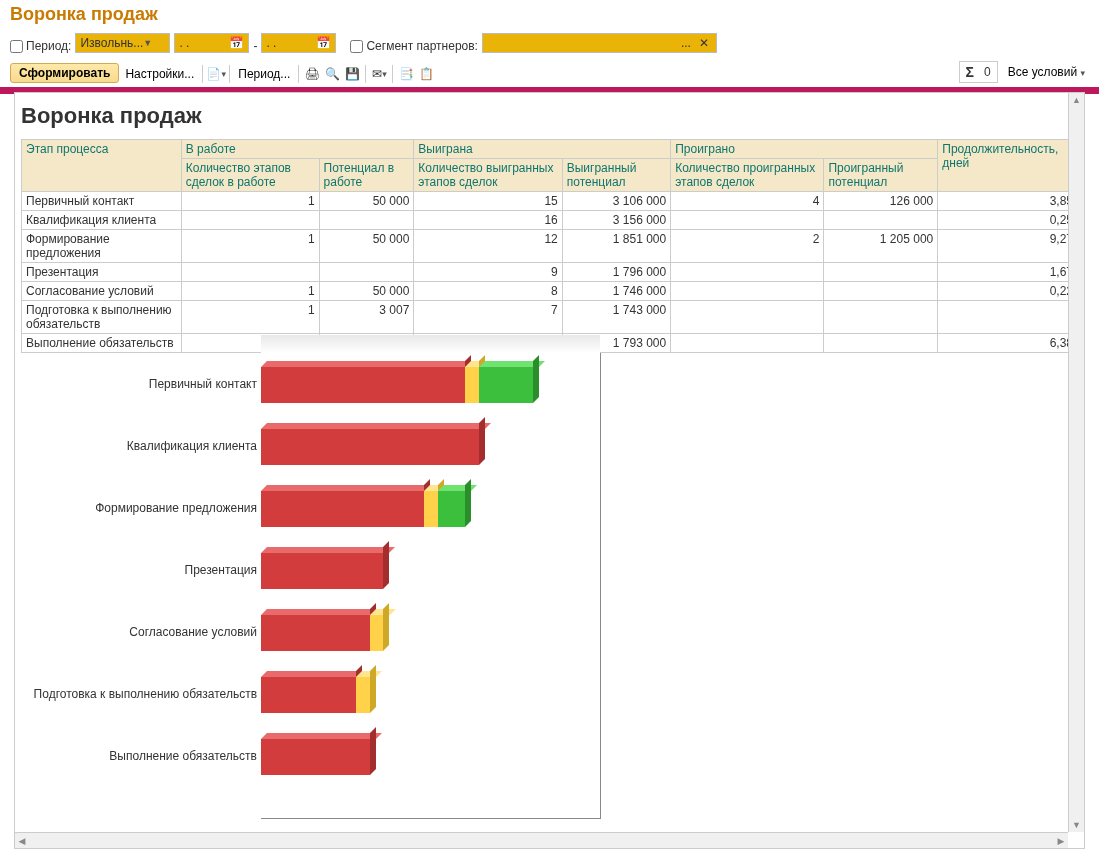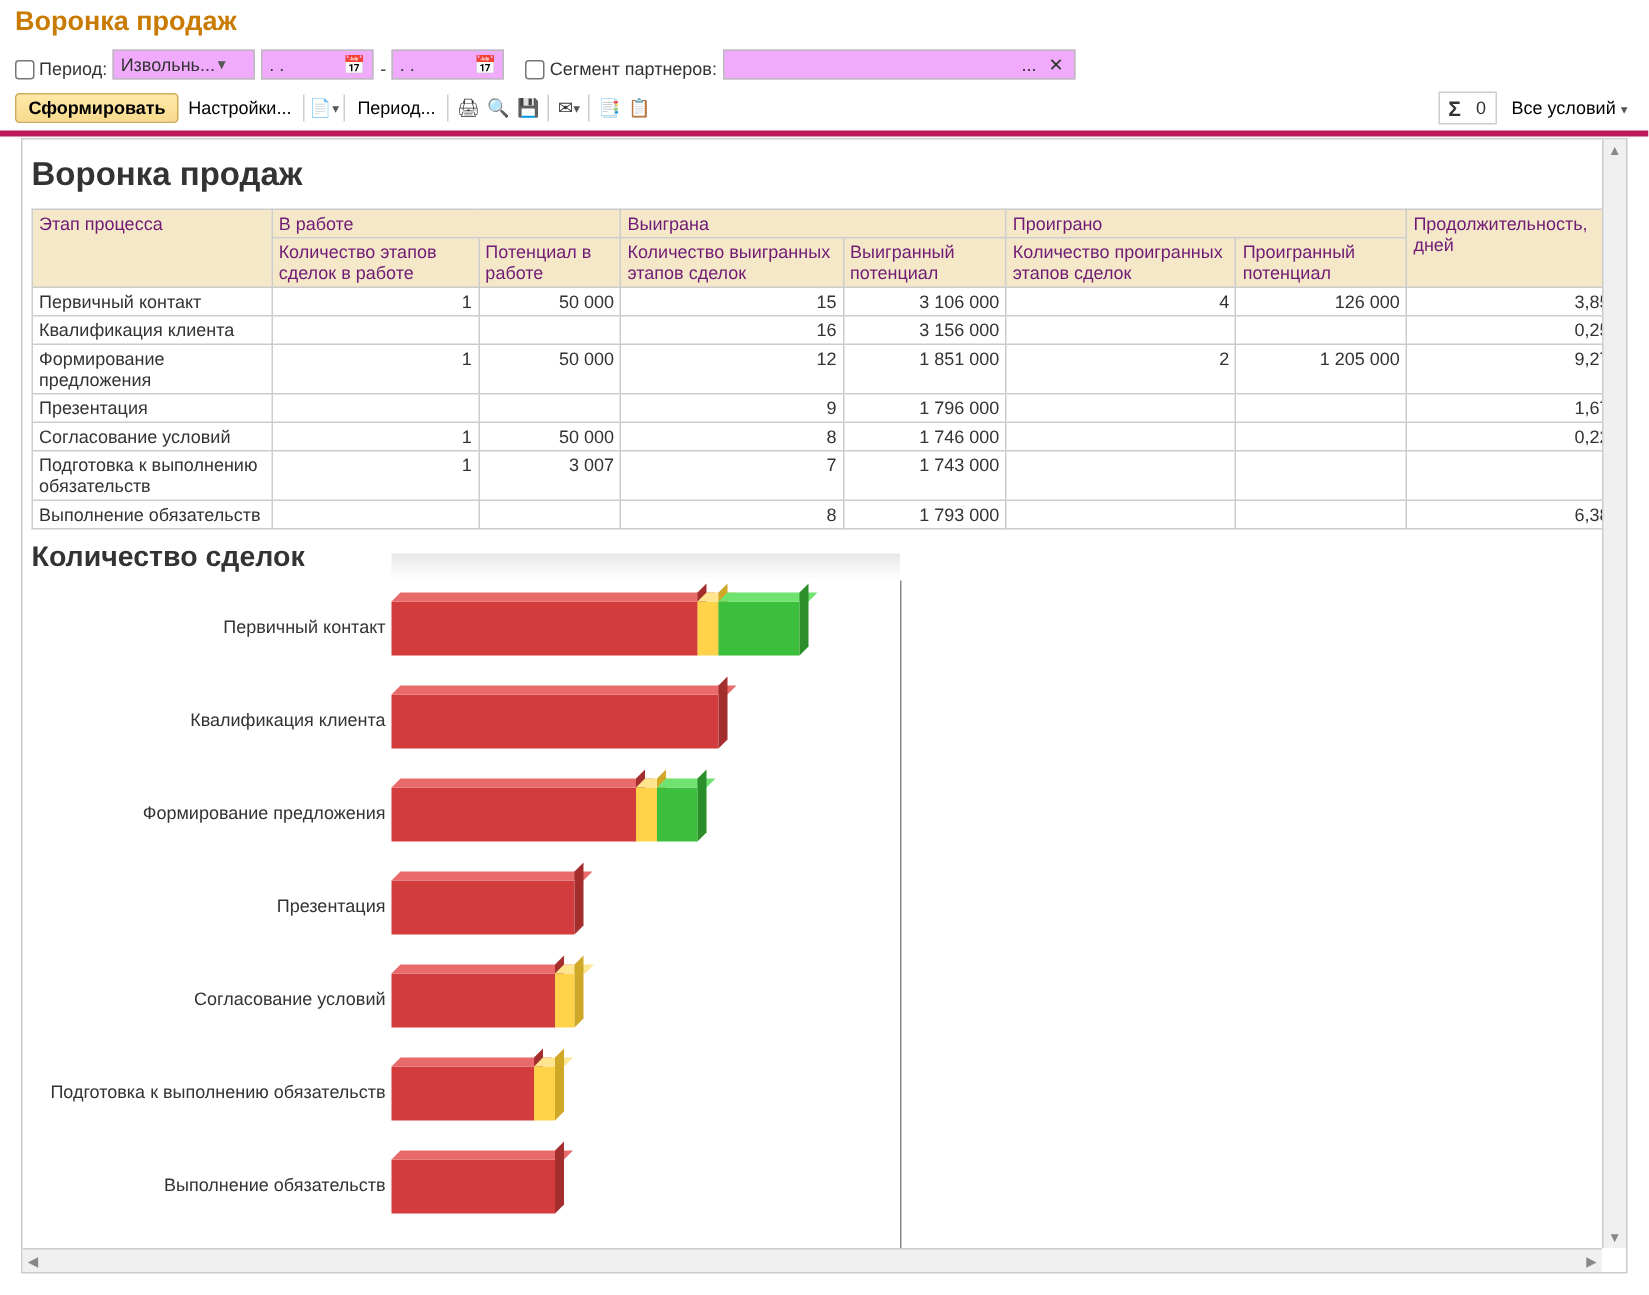--- a/index.html
+++ b/index.html
@@ -2,38 +2,38 @@
 <html><head>
 <meta charset="utf-8">
 <style>
   * { box-sizing: border-box; margin: 0; padding: 0; }
   body { font-family: Arial, sans-serif; font-size: 12px; background: #fff; color: #333; }
   .page { width: 1099px; height: 863px; position: relative; }
   .page-title { font-size: 18px; font-weight: bold; color: #c97a00; padding: 4px 10px; }
   .filter-bar { display: flex; align-items: flex-end; gap: 4px; padding: 4px 10px; }
   .filter-bar label { display: flex; align-items: center; gap: 3px; }
   .filter-bar input[type=checkbox] { margin: 0; }
-  .select-box, .date-box, .text-box { border: 1px solid #bbb; height: 20px; background: #f0abfc; display: inline-flex; align-items: center; padding: 0 4px 0 4px; font-size: 12px; }
+  .select-box, .date-box, .text-box { border: 1px solid #bbb; height: 20px; background: #eab308; display: inline-flex; align-items: center; padding: 0 4px 0 4px; font-size: 12px; }
   .select-box { width: 95px; }
   .date-box { width: 75px; justify-content: space-between; }
   .big-input { width: 235px; justify-content: space-between; }
   .icon-btn { width: 16px; height: 16px; display: inline-flex; align-items: center; justify-content: center; cursor: pointer; }
-  .toolbar { display: flex; align-items: center; gap: 2px; padding: 4px 10px; border-bottom: 4px solid #be185d; }
+  .toolbar { display: flex; align-items: flex-end; gap: 2px; padding: 4px 10px; border-bottom: 7px solid #be185d; }
   .btn-primary { background: linear-gradient(#ffe9a8,#f7da8d); border: 1px solid #d0ab56; border-radius: 3px; padding: 2px 8px; font-weight: bold; cursor: pointer; font-size: 12px; }
   .btn-link { background: none; border: none; cursor: pointer; padding: 2px 4px; font-size: 12px; }
   .tb-sep { width: 1px; height: 18px; background: #ccc; margin: 0 2px; }
   .tb-icon { width: 18px; height: 18px; display: inline-flex; align-items: center; justify-content: center; cursor: pointer; border-radius: 2px; }
   .tb-right { margin-left: auto; display: flex; align-items: center; gap: 6px; }
   .sigma-box { border: 1px solid #ccc; padding: 2px 6px; display: flex; align-items: center; gap: 10px; }
   .report-area { position: absolute; top: 92px; left: 14px; right: 14px; bottom: 14px; border: 1px solid #ccc; overflow: hidden; background: #fff; }
   .report-inner { padding: 4px 6px; height: 100%; overflow: hidden; position: relative; }
   .report-title { font-size: 22px; font-weight: bold; margin: 6px 0 10px; }
   table.data { border-collapse: collapse; width: 100%; font-size: 12px; }
   table.data th, table.data td { border: 1px solid #ccc; padding: 2px 4px; text-align: left; vertical-align: top; }
-  table.data th { background: #f5e8c9; font-weight: normal; color: #701a75; }
+  table.data th { background: #f5e8c9; font-weight: normal; color: #0f766e; }
   table.data td.num { text-align: right; }
   .chart-title { font-size: 19px; font-weight: bold; margin: 8px 0 4px; }
   .chart-wrap { display: flex; align-items: flex-start; }
   .chart-labels { width: 240px; }
   .chart-row { height: 62px; display: flex; align-items: center; justify-content: flex-end; padding-right: 4px; font-size: 12px; }
   .chart-plot { position: relative; width: 340px; height: 466px; border-right: 1px solid #888; border-bottom: 1px solid #888; background: #fff; }
   .chart-plot::before { content: ""; position: absolute; top: -18px; left: 0; right: 0; height: 18px; background: linear-gradient(#e8e8e8,#fff); }
   .bar3d { position: absolute; top: 0; height: 36px; }
   .bar3d .top { position: absolute; top: -6px; left: 0; right: -6px; height: 6px; transform: skewX(-45deg); transform-origin: bottom left; }
   .bar3d .side { position: absolute; top: -6px; right: -6px; bottom: 0; width: 6px; transform: skewY(-45deg); transform-origin: top left; }
@@ -202,21 +202,20 @@
               <td class="num"></td>
               <td class="num">8</td>
               <td class="num">1 793 000</td>
               <td class="num"></td>
               <td class="num"></td>
               <td class="num">6,38</td>
             </tr>
           </tbody>
     </table>
 
-    <div class="chart-title">Количество сделок</div>
     <div class="chart-wrap">
       <div class="chart-labels" id="chart-labels">
             <div class="chart-row">Первичный контакт</div>
             <div class="chart-row">Квалификация клиента</div>
             <div class="chart-row">Формирование предложения</div>
             <div class="chart-row">Презентация</div>
             <div class="chart-row">Согласование условий</div>
             <div class="chart-row">Подготовка к выполнению обязательств</div>
             <div class="chart-row">Выполнение обязательств</div>
           </div>

